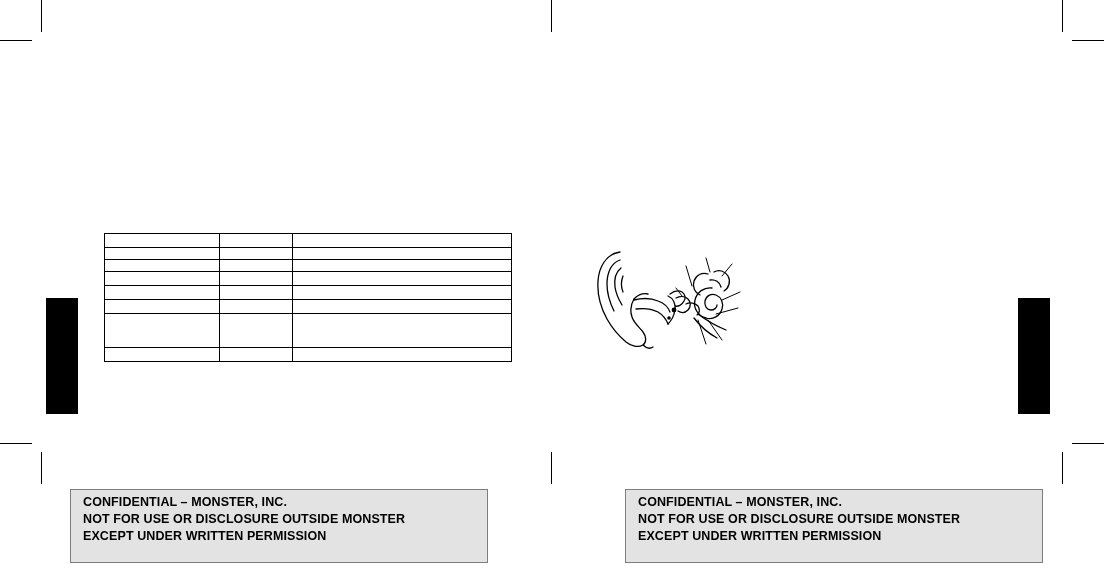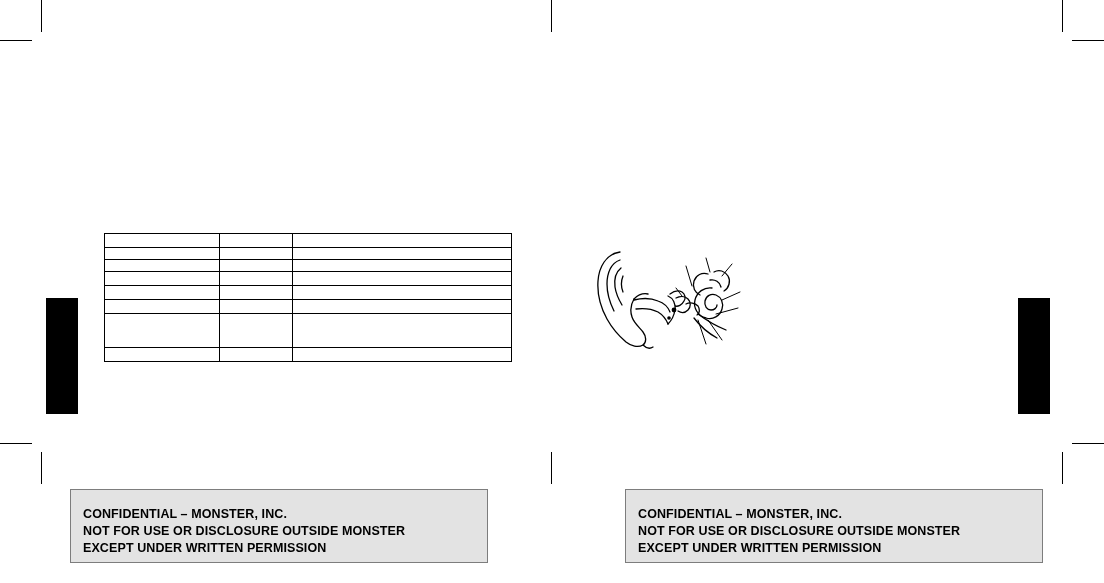--- a/index.html
+++ b/index.html
@@ -61,21 +61,21 @@
     height: 110px;
   }
   .ear-figure svg { display: block; }
 
   
   .confidential {
     position: absolute;
     background: #e3e3e3;
     border: 1px solid #7d7d7d;
     box-sizing: border-box;
-    padding: 16px 12px 11px 12px;
+    padding: 4px 12px 11px 12px;
     font-size: 12.5px;
     font-weight: bold;
     line-height: 17px;
     color: #000000;
     letter-spacing: 0.1px;
   }
   .confidential .line { display: block; white-space: nowrap; }
 
   #confidential-left {
     left: 70px;

